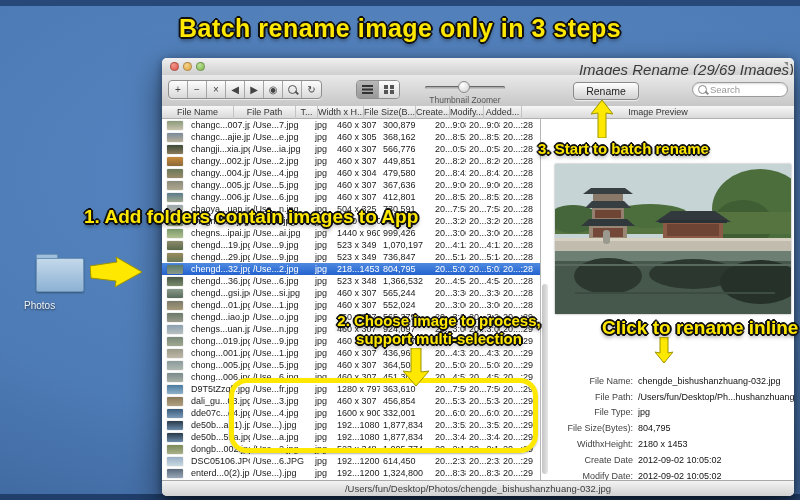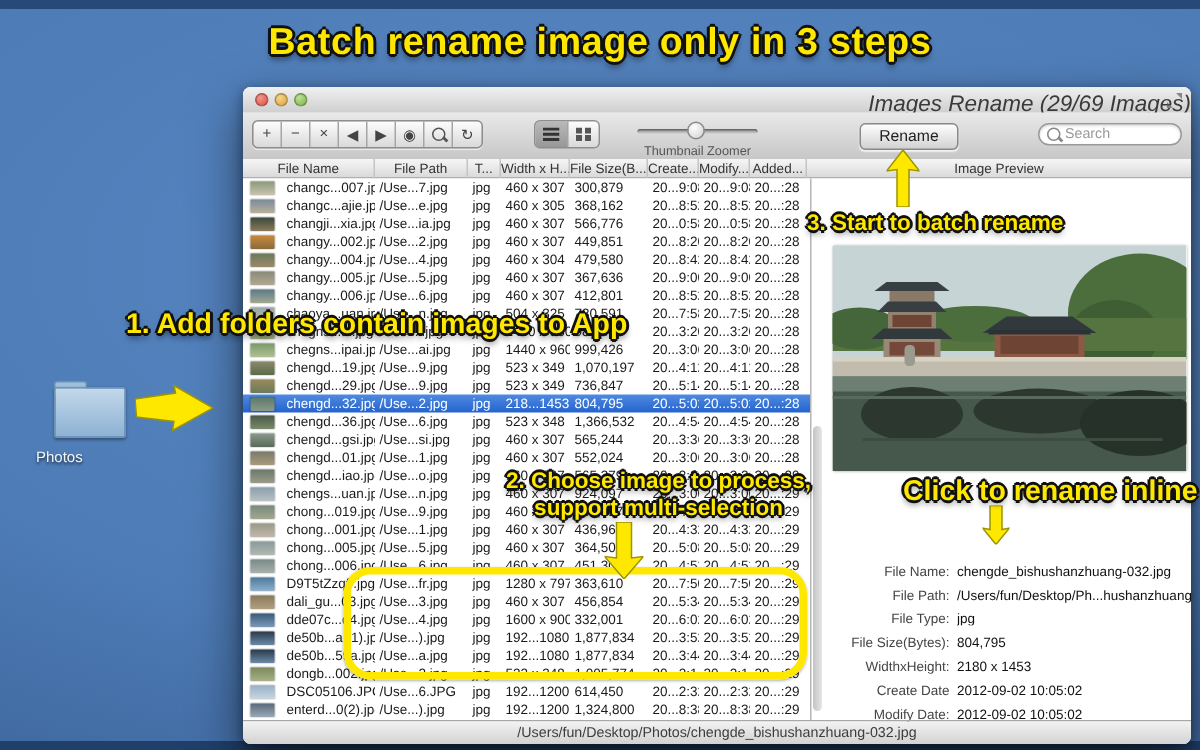--- a/index.html
+++ b/index.html
@@ -70,21 +70,21 @@
   .search{position:absolute;left:530px;top:7px;width:96px;height:15px;border:1px solid #9a9a9a;border-radius:8px;
     background:#fff;display:flex;align-items:center;padding:0 5px;gap:3px;box-sizing:border-box;box-shadow:inset 0 1px 2px rgba(0,0,0,.15);}
   .search .mag{border-color:#888;}
   .search .mag:after{background:#888;}
   .search-ph{color:#999;font-size:9.5px;}
 
   .headers{position:absolute;left:0;top:48px;width:100%;height:13px;display:flex;
     background:linear-gradient(#f6f6f6,#dadada);border-bottom:1px solid #b0b0b0;box-sizing:border-box;}
   .hcell{height:13px;line-height:13px;text-align:center;font-size:9px;color:#333;
     border-right:1px solid #c4c4c4;box-sizing:border-box;overflow:hidden;white-space:nowrap;}
-  .hc0{width:88px}.hc1{width:62px}.hc2{width:22px}.hc3{width:46px}.hc4{width:52px}
+  .hc0{width:72px}.hc1{width:62px}.hc2{width:22px}.hc3{width:46px}.hc4{width:52px}
   .hc5{width:34px}.hc6{width:34px}.hc7{width:38px}.hcp{flex:1;border-right:none;}
 
   .tablebody{position:absolute;left:0;top:61px;width:378px;height:361px;background:#fff;overflow:hidden;}
   .trow{display:flex;height:12px;line-height:12px;white-space:nowrap;color:#1a1a1a;}
   .trow.sel{background:linear-gradient(#4f8ae0,#2563cf);color:#fff;}
   .tcell{overflow:hidden;box-sizing:border-box;padding-left:3px;font-size:9px;}
   .ct{width:26px;display:flex;align-items:center;justify-content:center;padding:0;}
   .thumb{width:16px;height:9px;border-radius:1px;box-shadow:0 0 1px rgba(0,0,0,.5);}
   .cn{width:62px}.cp{width:62px}.cy{width:22px}.cd{width:46px}.cs{width:52px}.cc{width:34px}.cm{width:34px}.ca{width:38px}
 

